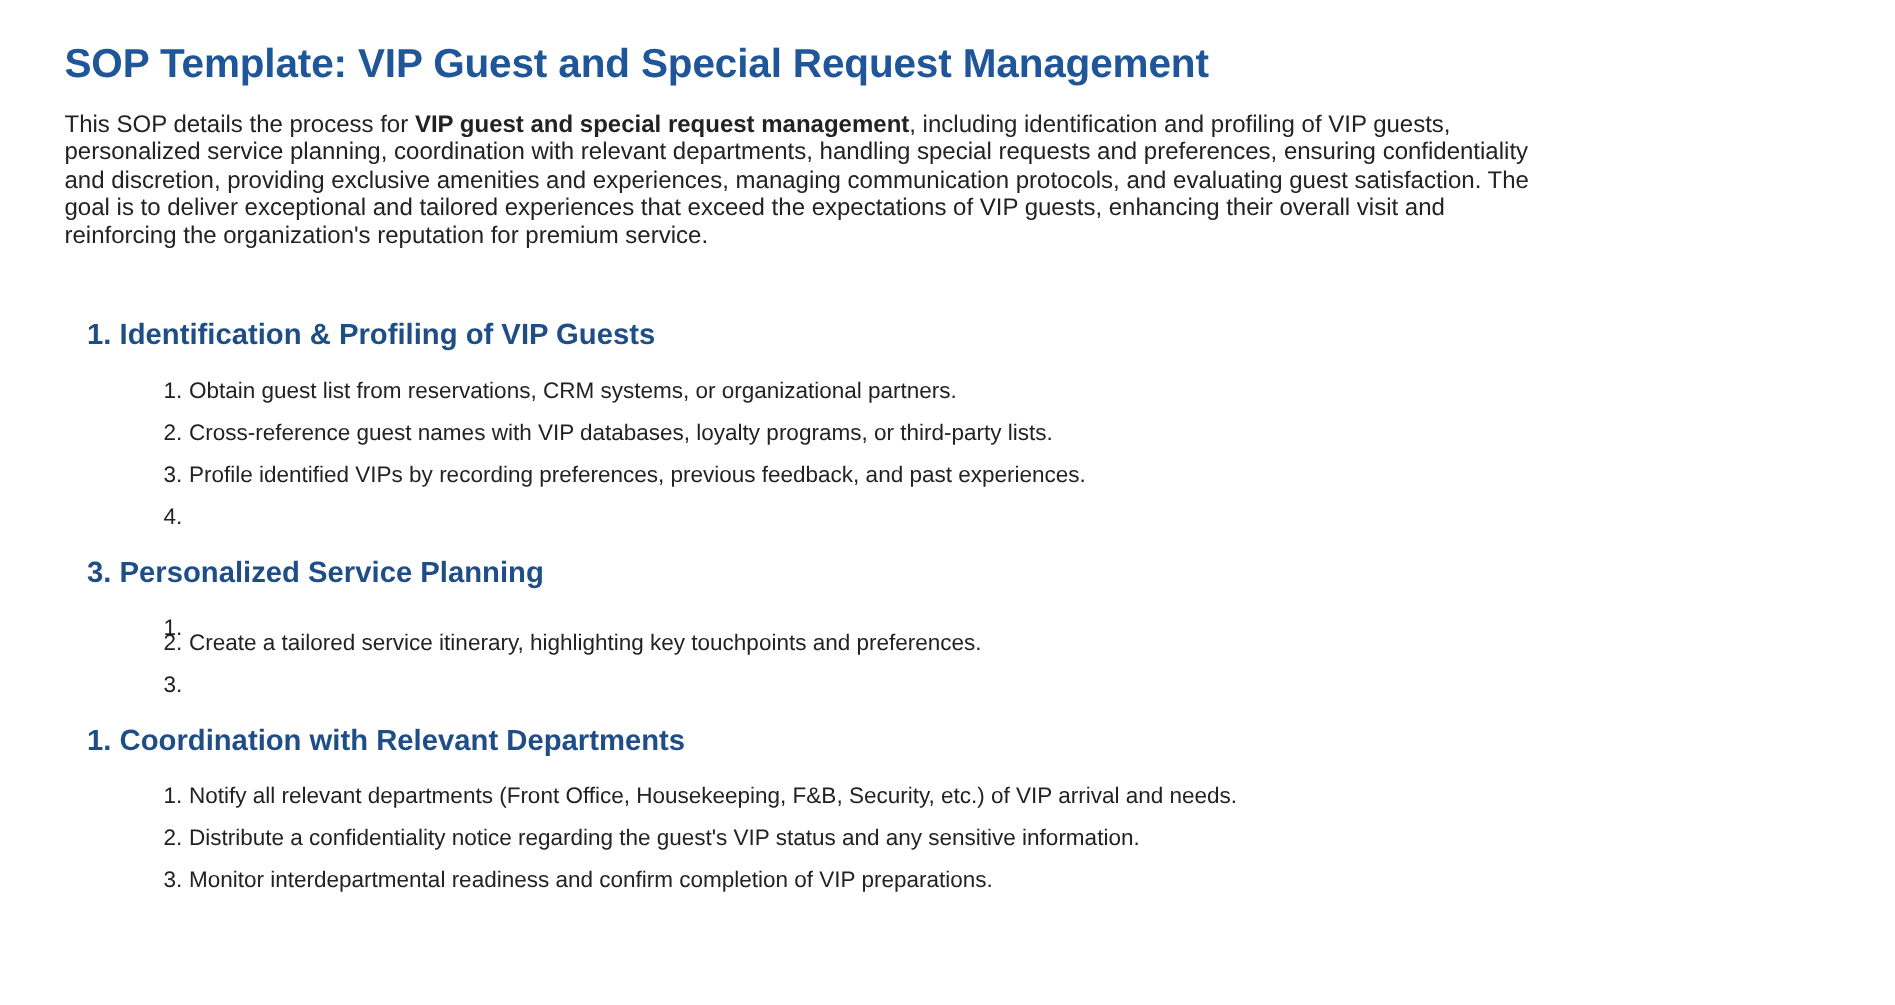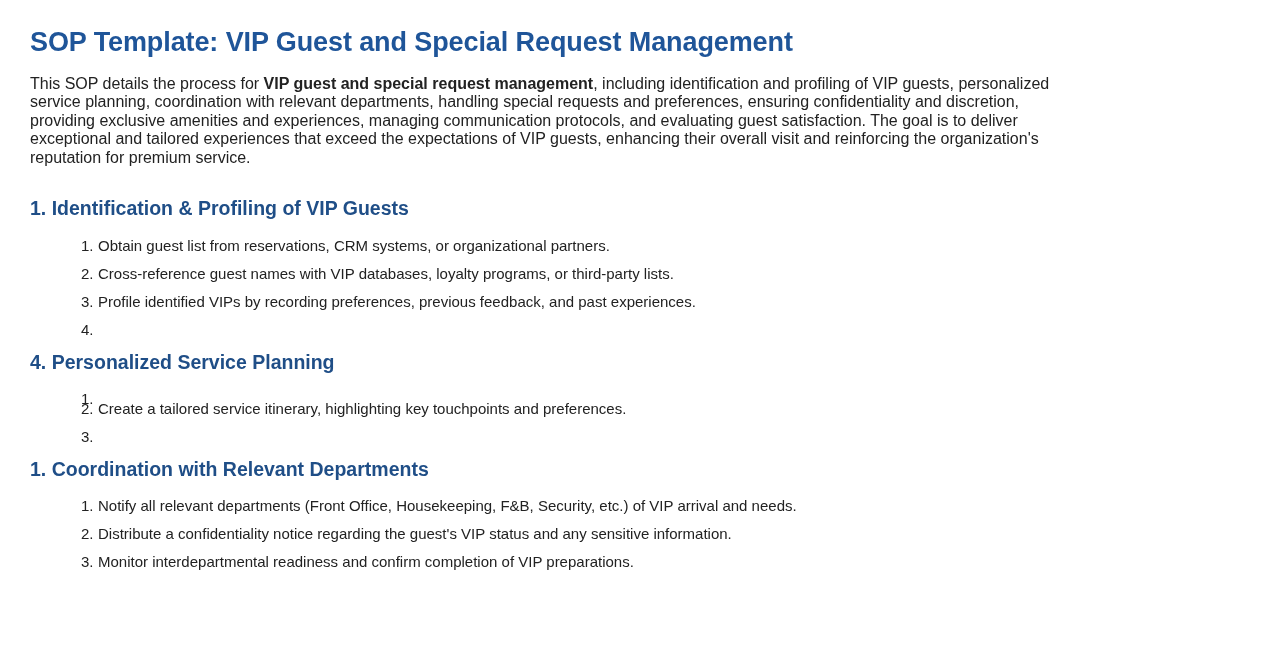--- a/index.html
+++ b/index.html
@@ -8,21 +8,21 @@
     background: #ffffff;
   }
   body {
     width: 1263px;
     height: 670px;
     font-family: "Liberation Sans", sans-serif;
     color: #222222;
     overflow: hidden;
   }
   .page {
-    padding: 0 30px;
+    padding: 0 43px;
     box-sizing: border-box;
     width: 1081px;
   }
   .doc-title {
     font-size: 27px;
     font-weight: bold;
     color: #1f5599;
     margin: 0;
     padding-top: 26px;
     letter-spacing: -0.1px;
@@ -34,21 +34,21 @@
     color: #222222;
     margin: 0;
     padding-top: 15px;
     max-width: 1148px;
     text-align: left;
   }
   .intro b {
     font-weight: bold;
   }
   .section {
-    margin: 0;
+    margin: 15px;
   }
   .section-heading {
     font-size: 19.5px;
     font-weight: bold;
     color: #1f4e87;
     margin: 0;
     padding-top: 29px;
     line-height: 1.3;
   }
   ol.steps {
@@ -93,21 +93,21 @@
       <div class="section">
         <h2 class="section-heading">1. Identification &amp; Profiling of VIP Guests</h2>
         <ol class="steps">
           <li><span class="marker">1.</span><span>Obtain guest list from reservations, CRM systems, or organizational partners.</span></li>
           <li><span class="marker">2.</span><span>Cross-reference guest names with VIP databases, loyalty programs, or third-party lists.</span></li>
           <li><span class="marker">3.</span><span>Profile identified VIPs by recording preferences, previous feedback, and past experiences.</span></li>
           <li><span class="marker">4.</span></li>
         </ol>
       </div>
       <div class="section">
-        <h2 class="section-heading">4. Personalized Service Planning</h2>
+        <h2 class="section-heading">3. Personalized Service Planning</h2>
         <ol class="steps">
           <li><span class="marker">1.</span></li>
           <li><span class="marker">2.</span><span>Create a tailored service itinerary, highlighting key touchpoints and preferences.</span></li>
           <li><span class="marker">3.</span></li>
         </ol>
       </div>
       <div class="section">
         <h2 class="section-heading">1. Coordination with Relevant Departments</h2>
         <ol class="steps">
           <li><span class="marker">1.</span><span>Notify all relevant departments (Front Office, Housekeeping, F&amp;B, Security, etc.) of VIP arrival and needs.</span></li>

